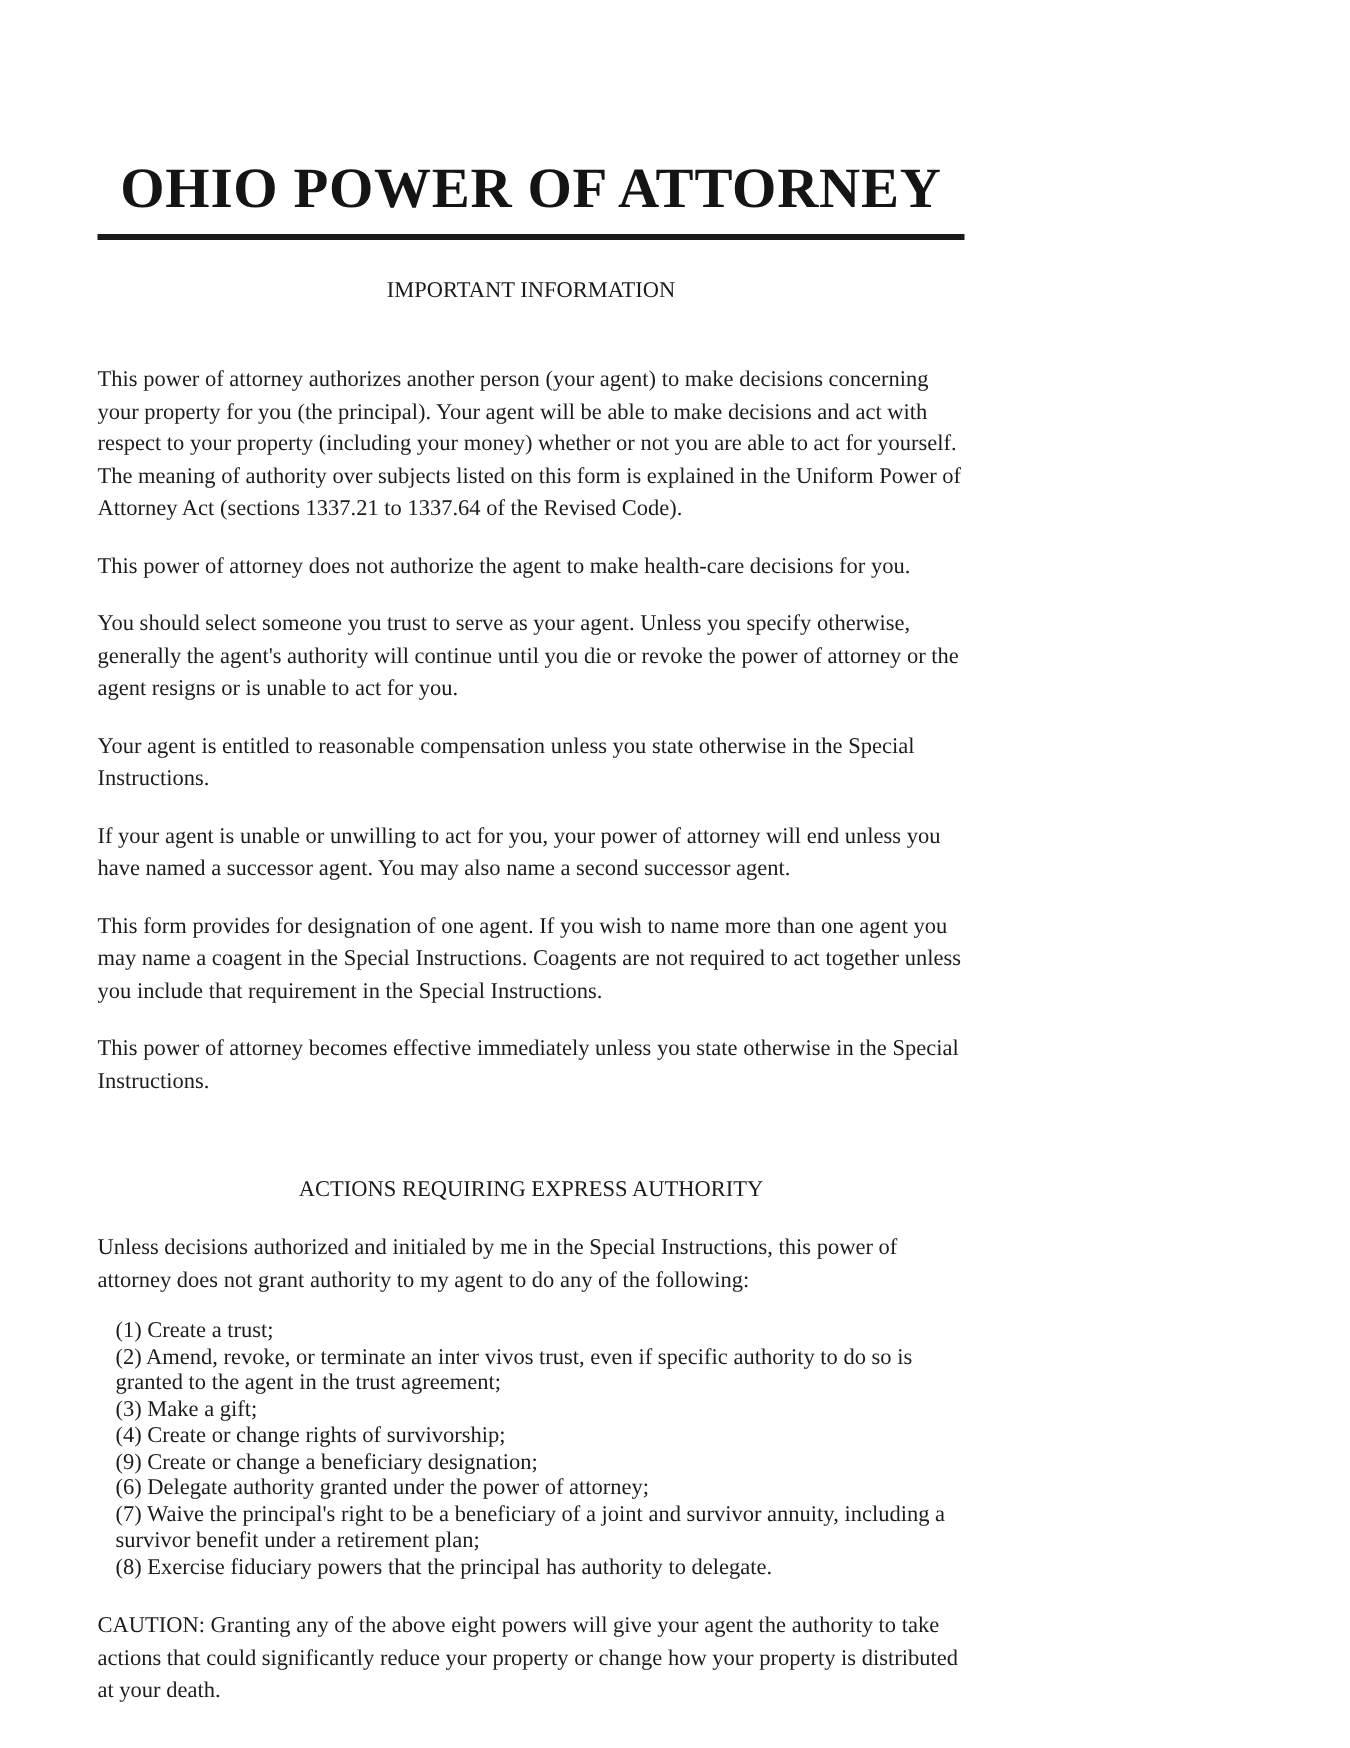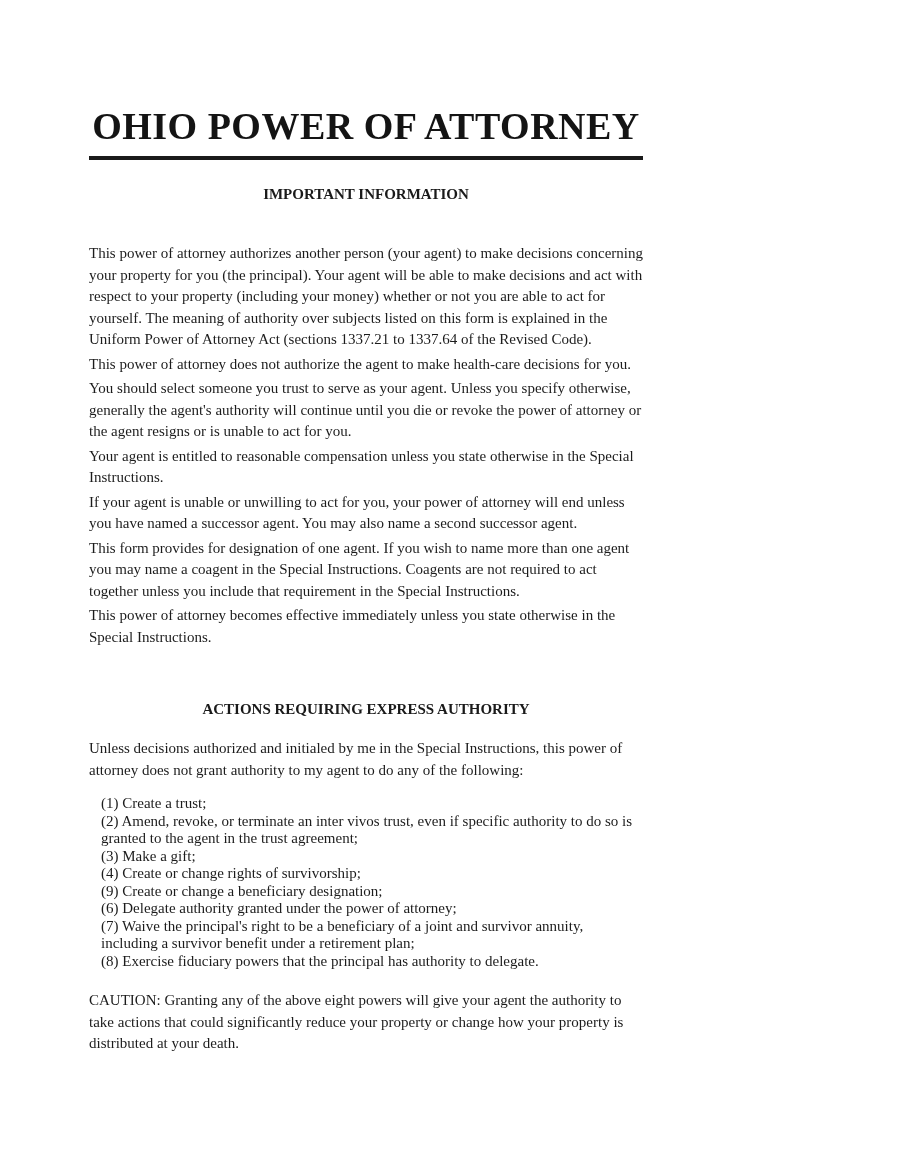--- a/index.html
+++ b/index.html
@@ -7,50 +7,50 @@
   .page {
     position: relative;
     width: 900px;
     height: 1165px;
     background: #ffffff;
     color: #1c1c1c;
     font-family: "Liberation Serif", serif;
     overflow: hidden;
   }
   .doc {
-    padding: 104px 97px 0 89px; 
+    padding: 104px 97px 0 65px; 
     width: 740px;
   }
   .doc-title {
     font-size: 38px;
     font-weight: bold;
     line-height: 44px;
     text-align: center;
     color: #141414;
     letter-spacing: 0.5px;
   }
   .title-rule {
     margin-top: 8px;
     height: 3px;
     border-top: 2px solid #1a1a1a;
     border-bottom: 2px solid #1a1a1a;
   }
   .section-heading {
     margin-top: 25px;
     font-size: 15px;
-    font-weight: bold;
+    font-weight: normal;
     line-height: 18px;
     text-align: center;
     color: #1a1a1a;
   }
   .section-heading.second {
     margin-top: 52px;
   }
   p.body {
-    margin-top: 3px;
+    margin-top: 17px;
     font-size: 15px;
     line-height: 21.5px;
     text-align: left;
   }
   p.body.first {
     margin-top: 40px;
   }
   p.body.intro {
     margin-top: 20px;
   }

